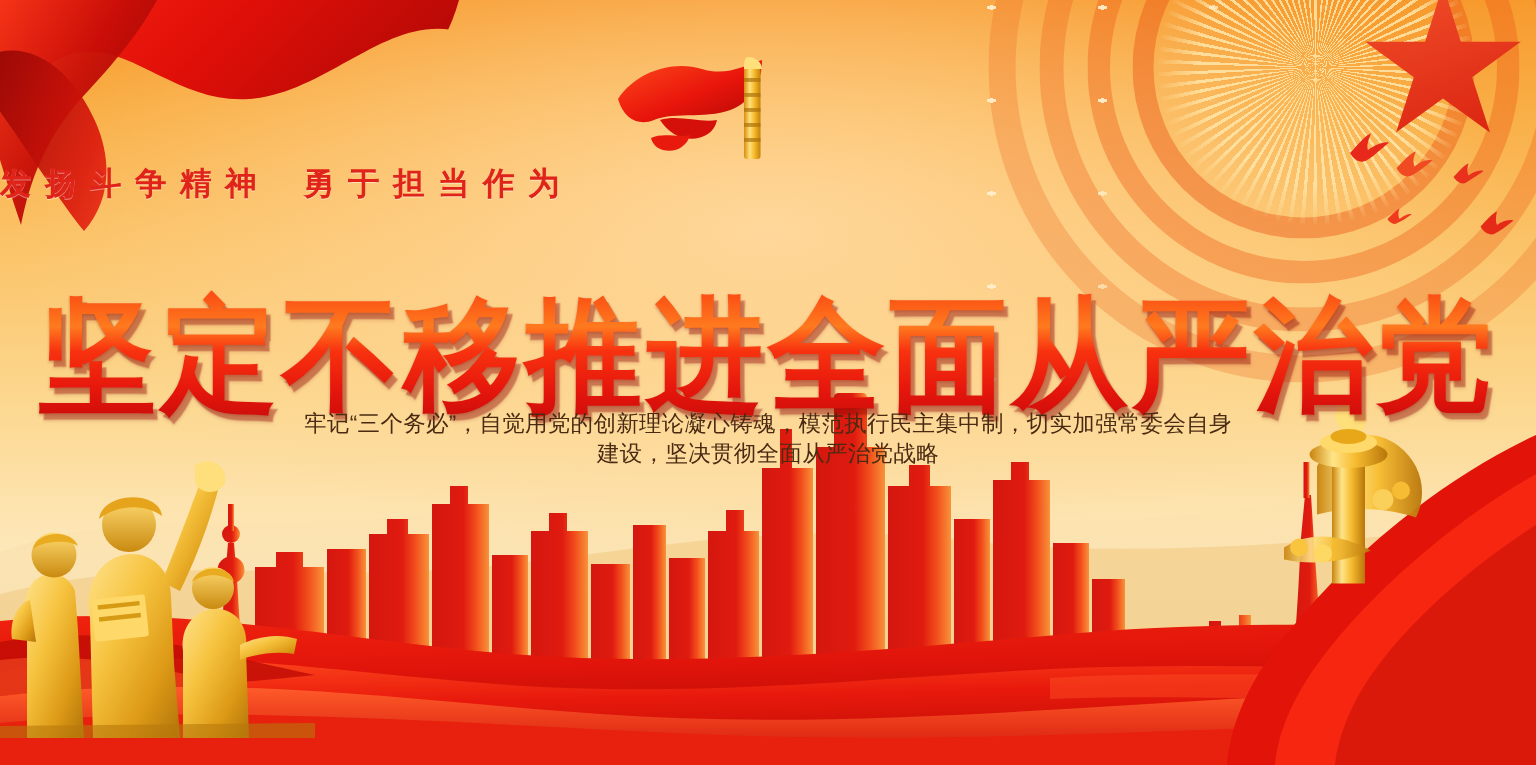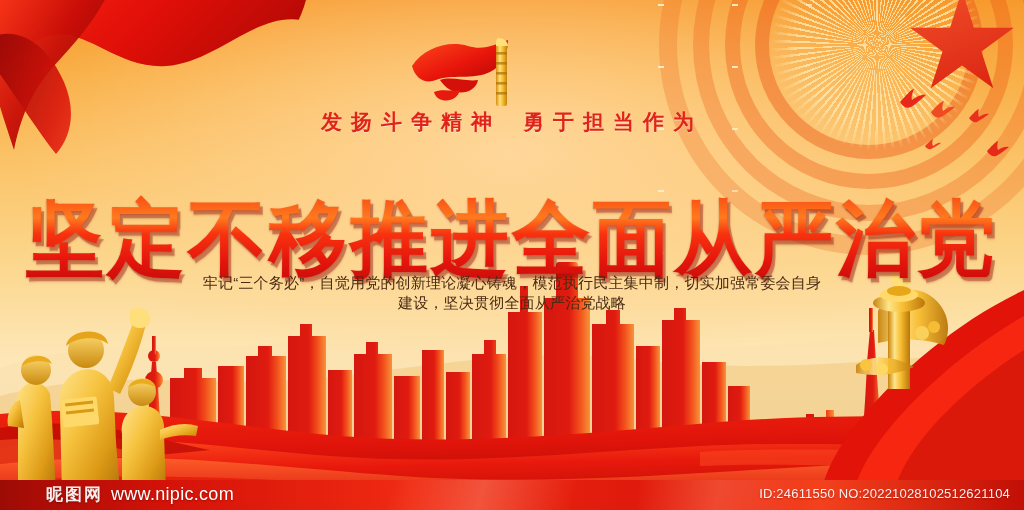--- a/index.html
+++ b/index.html
@@ -49,21 +49,21 @@
 
   
   .dove{position:absolute;}
   .dove svg{display:block;}
 
   
   .emblem{position:absolute;left:404px;top:36px;width:130px;height:78px;}
 
   
   .slogan{
-    position:absolute;left:0;right:0;top:108px;text-align:center;
+    position:absolute;left:0;right:0;top:108px;text-align:left;
     font-size:21px;letter-spacing:9px;color:#e0241a;font-weight:700;
     font-family:"Liberation Serif","DejaVu Serif",serif;
     text-shadow:0 1px 0 rgba(255,255,255,.45);
   }
   .slogan .gap{display:inline-block;width:22px;}
 
   .maintitle{
     position:absolute;left:0;right:0;top:138px;text-align:center;
     font-size:78px;line-height:96px;font-weight:900;letter-spacing:3px;
     font-family:"DejaVu Sans","Liberation Sans",sans-serif;
@@ -336,21 +336,14 @@
     <span>发扬斗争精神</span><span class="gap"></span><span>勇于担当作为</span>
   </div>
 
   <h1 class="maintitle">坚定不移推进全面从严治党</h1>
 
 
   <div class="bodytext">
     <div>牢记“三个务必”，自觉用党的创新理论凝心铸魂，模范执行民主集中制，切实加强常委会自身建设，坚决贯彻全面从严治党战略</div>
   </div>
 
-  <div class="bottombar">
-    <div class="brand">
-      <span class="brandcn">昵图网</span>
-      <span class="brandurl">www.nipic.com</span>
-    </div>
-    <div class="idtext">ID:24611550 NO:20221028102512621104</div>
-  </div>
 
 </div>
 
 </body></html>

